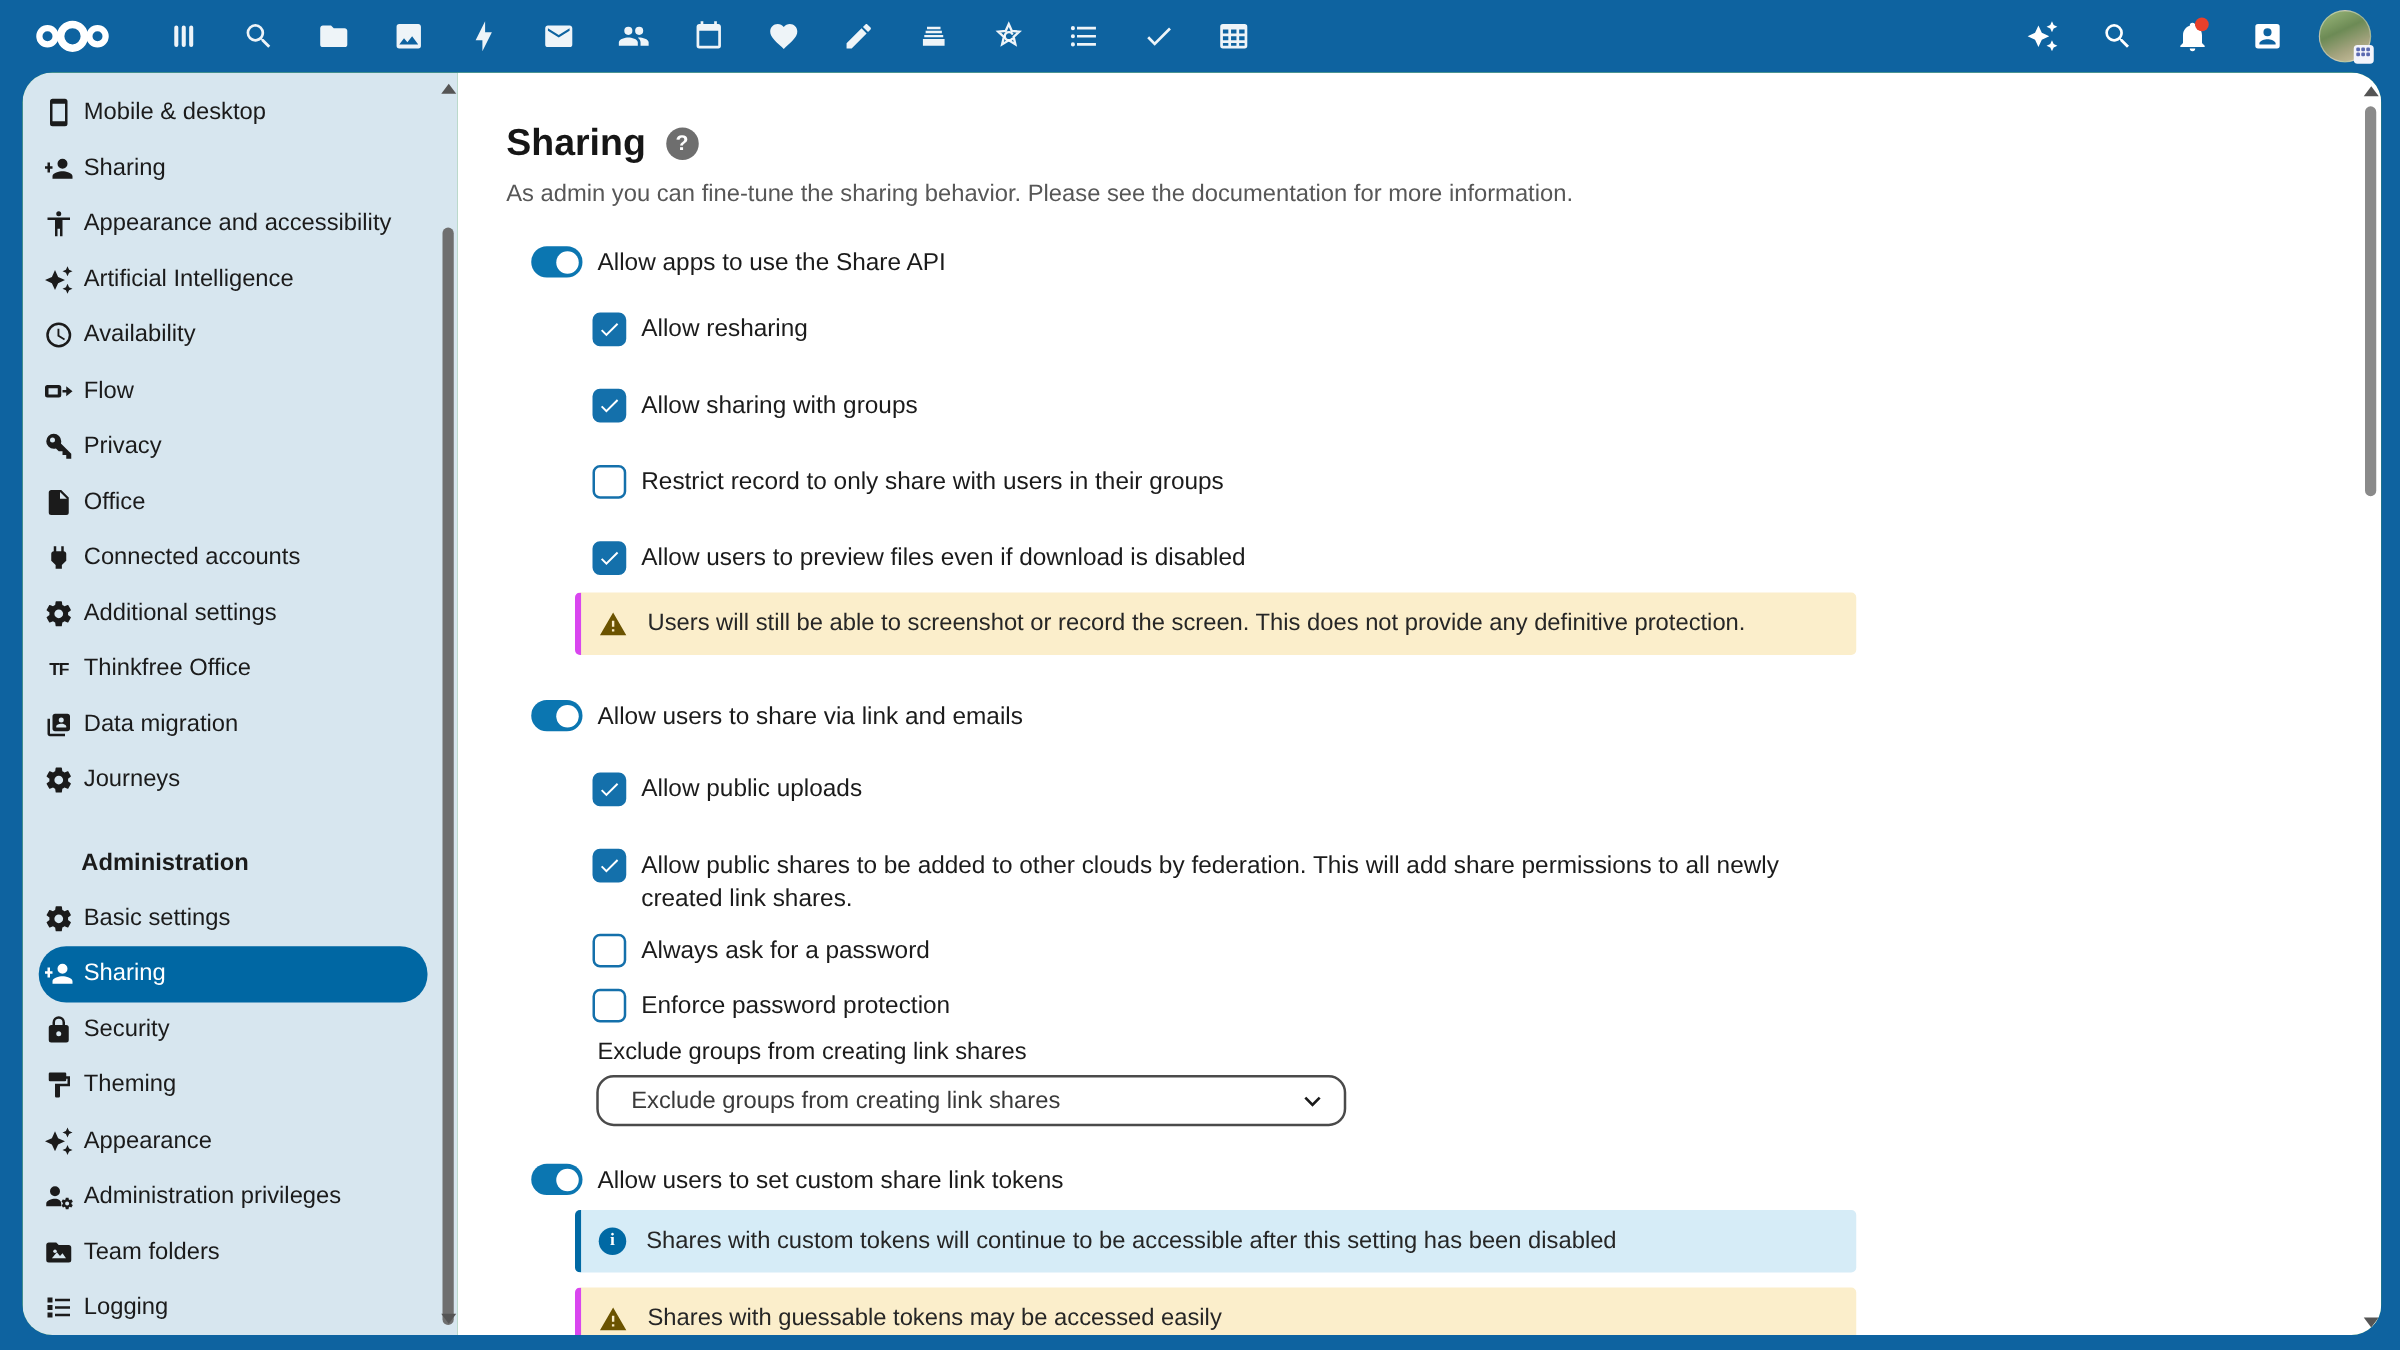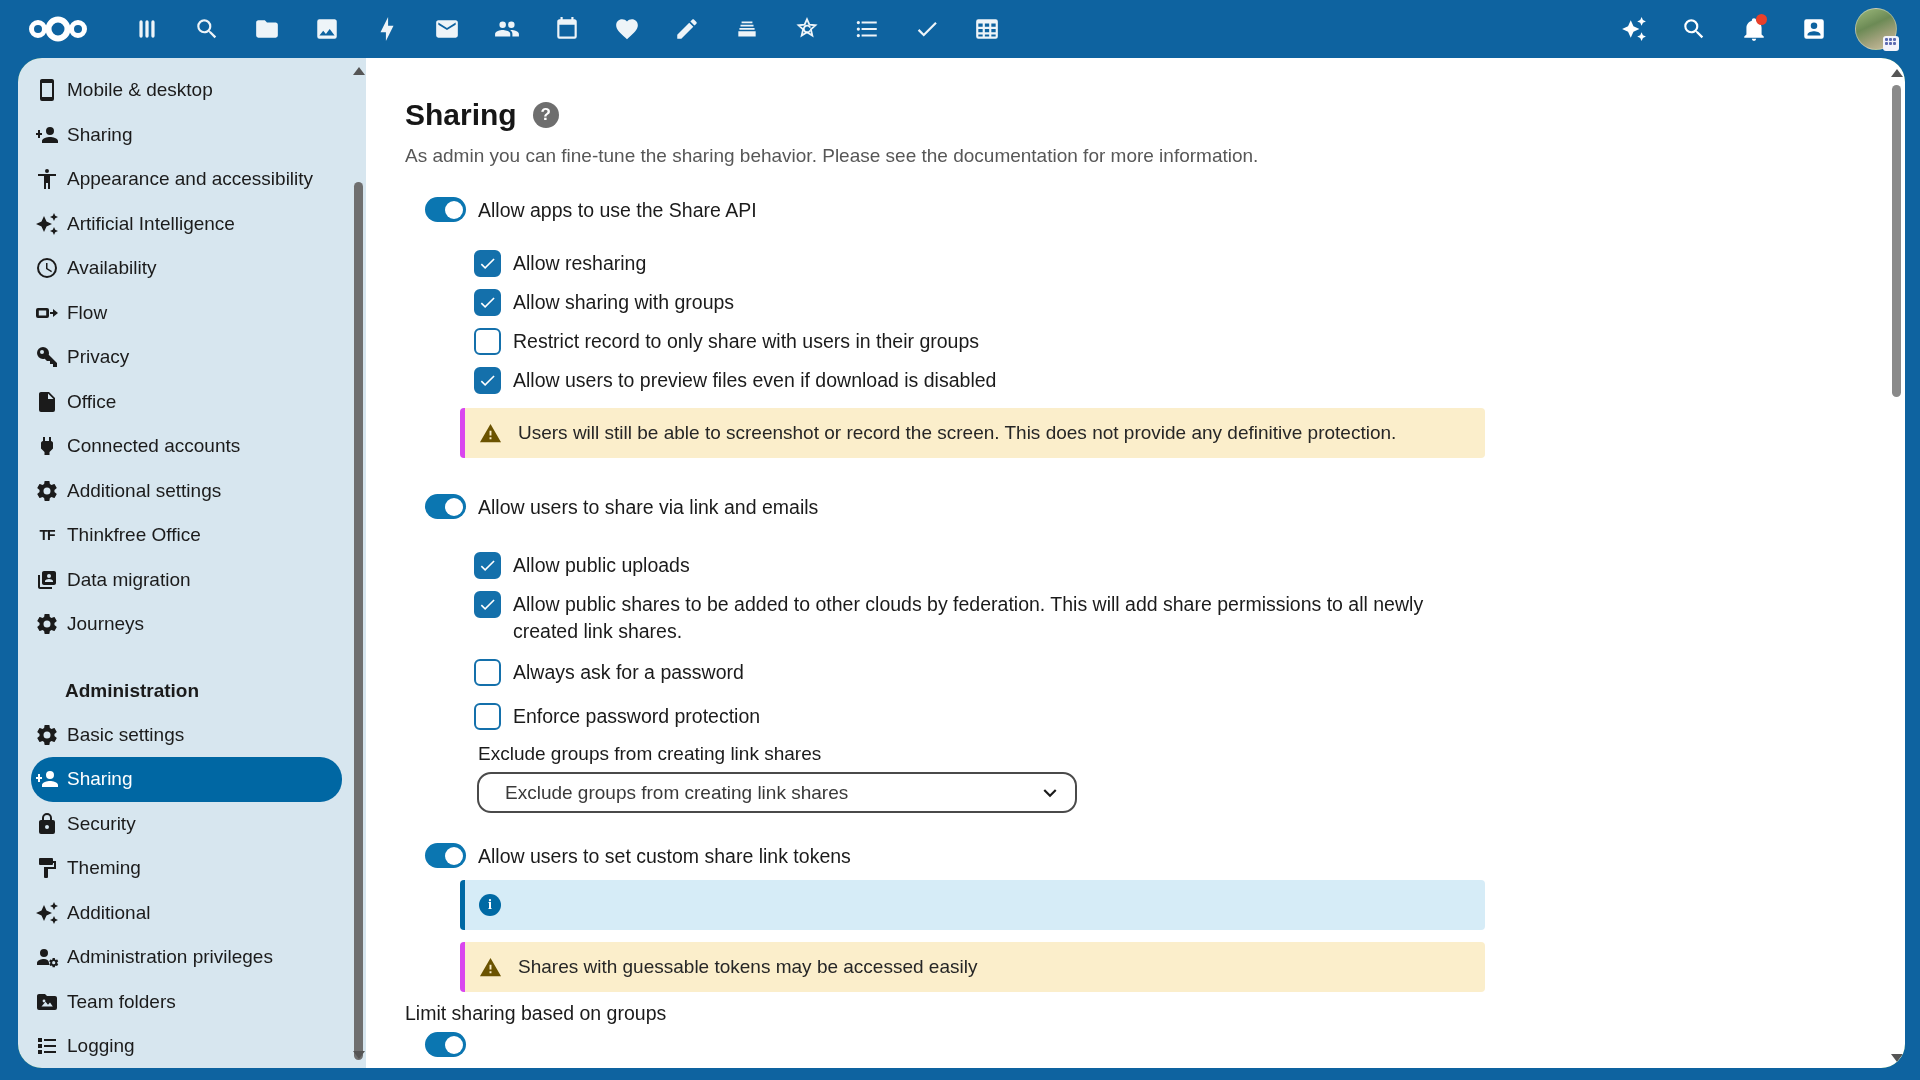--- a/index.html
+++ b/index.html
@@ -76,21 +76,21 @@
   .select-label { margin:13px 0 0 73px; font-size:19px; height:22px; }
   .select { margin:7px 0 0 72px; width:600px; height:41px; border:2px solid #4a4a4a; border-radius:14px; background:#fff;
             display:flex; align-items:center; justify-content:space-between; padding:0 12px 0 26px; font-size:19px;
             color:#3a3a3a; cursor:pointer; }
   .chevron { width:26px; height:26px; color:#1b1b1b; }
   .chevron svg { width:100%; height:100%; }
 
   .limit-label { margin-top:10px; font-size:19.5px; height:22px; }
   .partial-row { margin:8px 0 0 20px; }
 
-  .mt30{margin-top:30px}.mt28{margin-top:28px}.mt20{margin-top:33px}.mt18{margin-top:12px}
+  .mt30{margin-top:30px}.mt28{margin-top:28px}.mt20{margin-top:33px}.mt18{margin-top:34px}
   .mt17{margin-top:17px}.mt14{margin-top:14px}.mt36{margin-top:36px}.mt12{margin-top:12px}
 </style>
 </head>
 <body>
 
 <div class="header">
   <div class="logo">
     <svg viewBox="0 0 60 32">
       <circle cx="10" cy="16" r="6.5" fill="none" stroke="#fff" stroke-width="5"></circle>
       <circle cx="30" cy="16" r="9.5" fill="none" stroke="#fff" stroke-width="6"></circle>
@@ -341,21 +341,21 @@
           </svg>
         </span>
       <span>Theming</span>
     </div>
     <div class="nav-item">
       <span class="icn">
           <svg viewBox="0 0 24 24" fill="currentColor">
             <path d="M19,1L17.74,3.75L15,5L17.74,6.26L19,9L20.25,6.26L23,5L20.25,3.75M9,4L6.5,9.5L1,12L6.5,14.5L9,20L11.5,14.5L17,12L11.5,9.5M19,15L17.74,17.74L15,19L17.74,20.25L19,23L20.25,20.25L23,19L20.25,17.74Z"></path>
           </svg>
         </span>
-      <span>Additional</span>
+      <span>Appearance</span>
     </div>
     <div class="nav-item">
       <span class="icn">
           <svg viewBox="0 0 24 24" fill="currentColor">
             <path d="M9,4A4,4 0 0,1 13,8A4,4 0 0,1 9,12A4,4 0 0,1 5,8A4,4 0 0,1 9,4M9,14C11.67,14 14,15.33 14,18V20H2V18C2,15.33 6.33,14 9,14Z"></path>
             <path transform="translate(13.2,12.2) scale(0.46)" d="M12,15.5A3.5,3.5 0 0,1 8.5,12A3.5,3.5 0 0,1 12,8.5A3.5,3.5 0 0,1 15.5,12A3.5,3.5 0 0,1 12,15.5M19.43,12.97C19.47,12.65 19.5,12.33 19.5,12C19.5,11.67 19.47,11.34 19.43,11L21.54,9.37C21.73,9.22 21.78,8.95 21.66,8.73L19.66,5.27C19.54,5.05 19.27,4.96 19.05,5.05L16.56,6.05C16.04,5.66 15.5,5.32 14.87,5.07L14.5,2.42C14.46,2.18 14.25,2 14,2H10C9.75,2 9.54,2.18 9.5,2.42L9.13,5.07C8.5,5.32 7.96,5.66 7.44,6.05L4.95,5.05C4.73,4.96 4.46,5.05 4.34,5.27L2.34,8.73C2.21,8.95 2.27,9.22 2.46,9.37L4.57,11C4.53,11.34 4.5,11.67 4.5,12C4.5,12.33 4.53,12.65 4.57,12.97L2.46,14.63C2.27,14.78 2.21,15.05 2.34,15.27L4.34,18.73C4.46,18.95 4.73,19.03 4.95,18.95L7.44,17.94C7.96,18.34 8.5,18.68 9.13,18.93L9.5,21.58C9.54,21.82 9.75,22 10,22H14C14.25,22 14.46,21.82 14.5,21.58L14.87,18.93C15.5,18.67 16.04,18.34 16.56,17.94L19.05,18.95C19.27,19.03 19.54,18.95 19.66,18.73L21.66,15.27C21.78,15.05 21.73,14.78 21.54,14.63L19.43,12.97Z"></path>
           </svg>
         </span>
       <span>Administration privileges</span>
     </div>
@@ -471,20 +471,21 @@
           </svg></span>
     </div>
 
     <div class="t-row mt30">
       <span class="toggle"></span>
       <span>Allow users to set custom share link tokens</span>
     </div>
 
     <div class="note note-info mt12">
       <span class="info-icn">i</span>
+      <span>Shares with custom tokens will continue to be accessible after this setting has been disabled</span>
     </div>
     <div class="note note-warning mt12">
       <span class="warn-icn"><svg viewBox="0 0 24 24">
             <path d="M13,14H11V9H13M13,18H11V16H13M1,21H23L12,2L1,21Z" fill="currentColor"></path>
           </svg></span>
       <span>Shares with guessable tokens may be accessed easily</span>
     </div>
 
     <div class="limit-label">Limit sharing based on groups</div>
     <div class="t-row partial-row">

